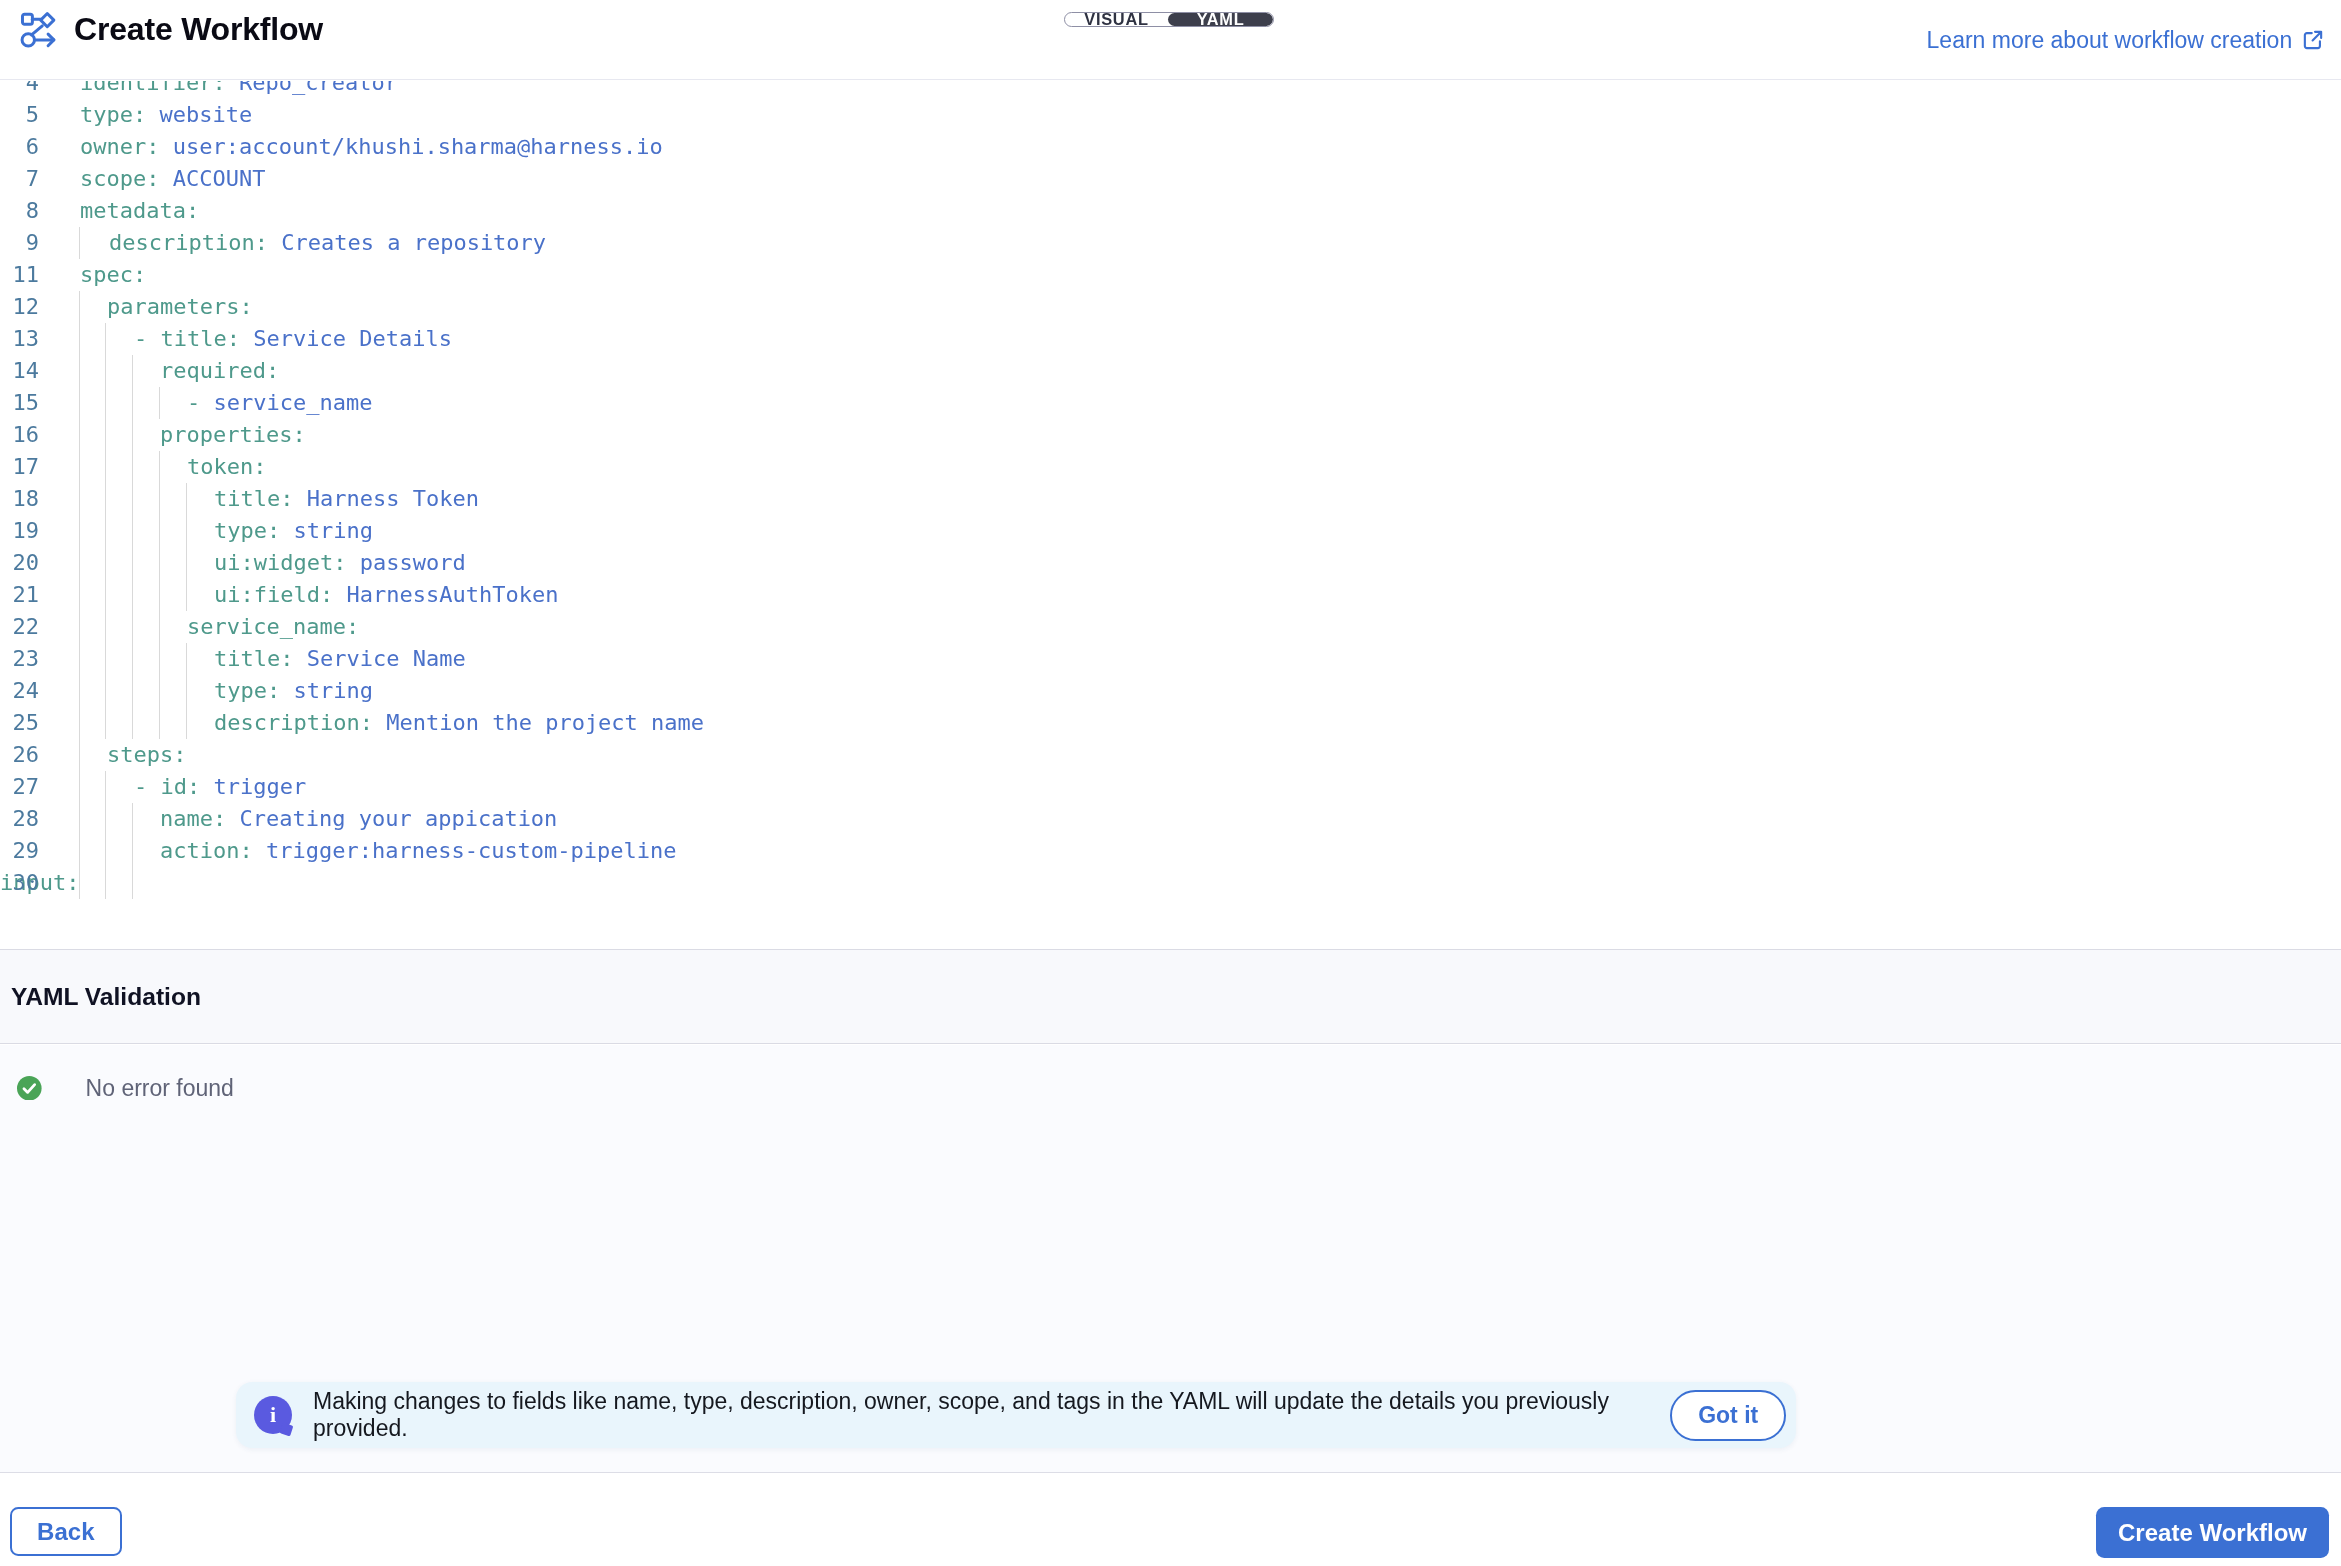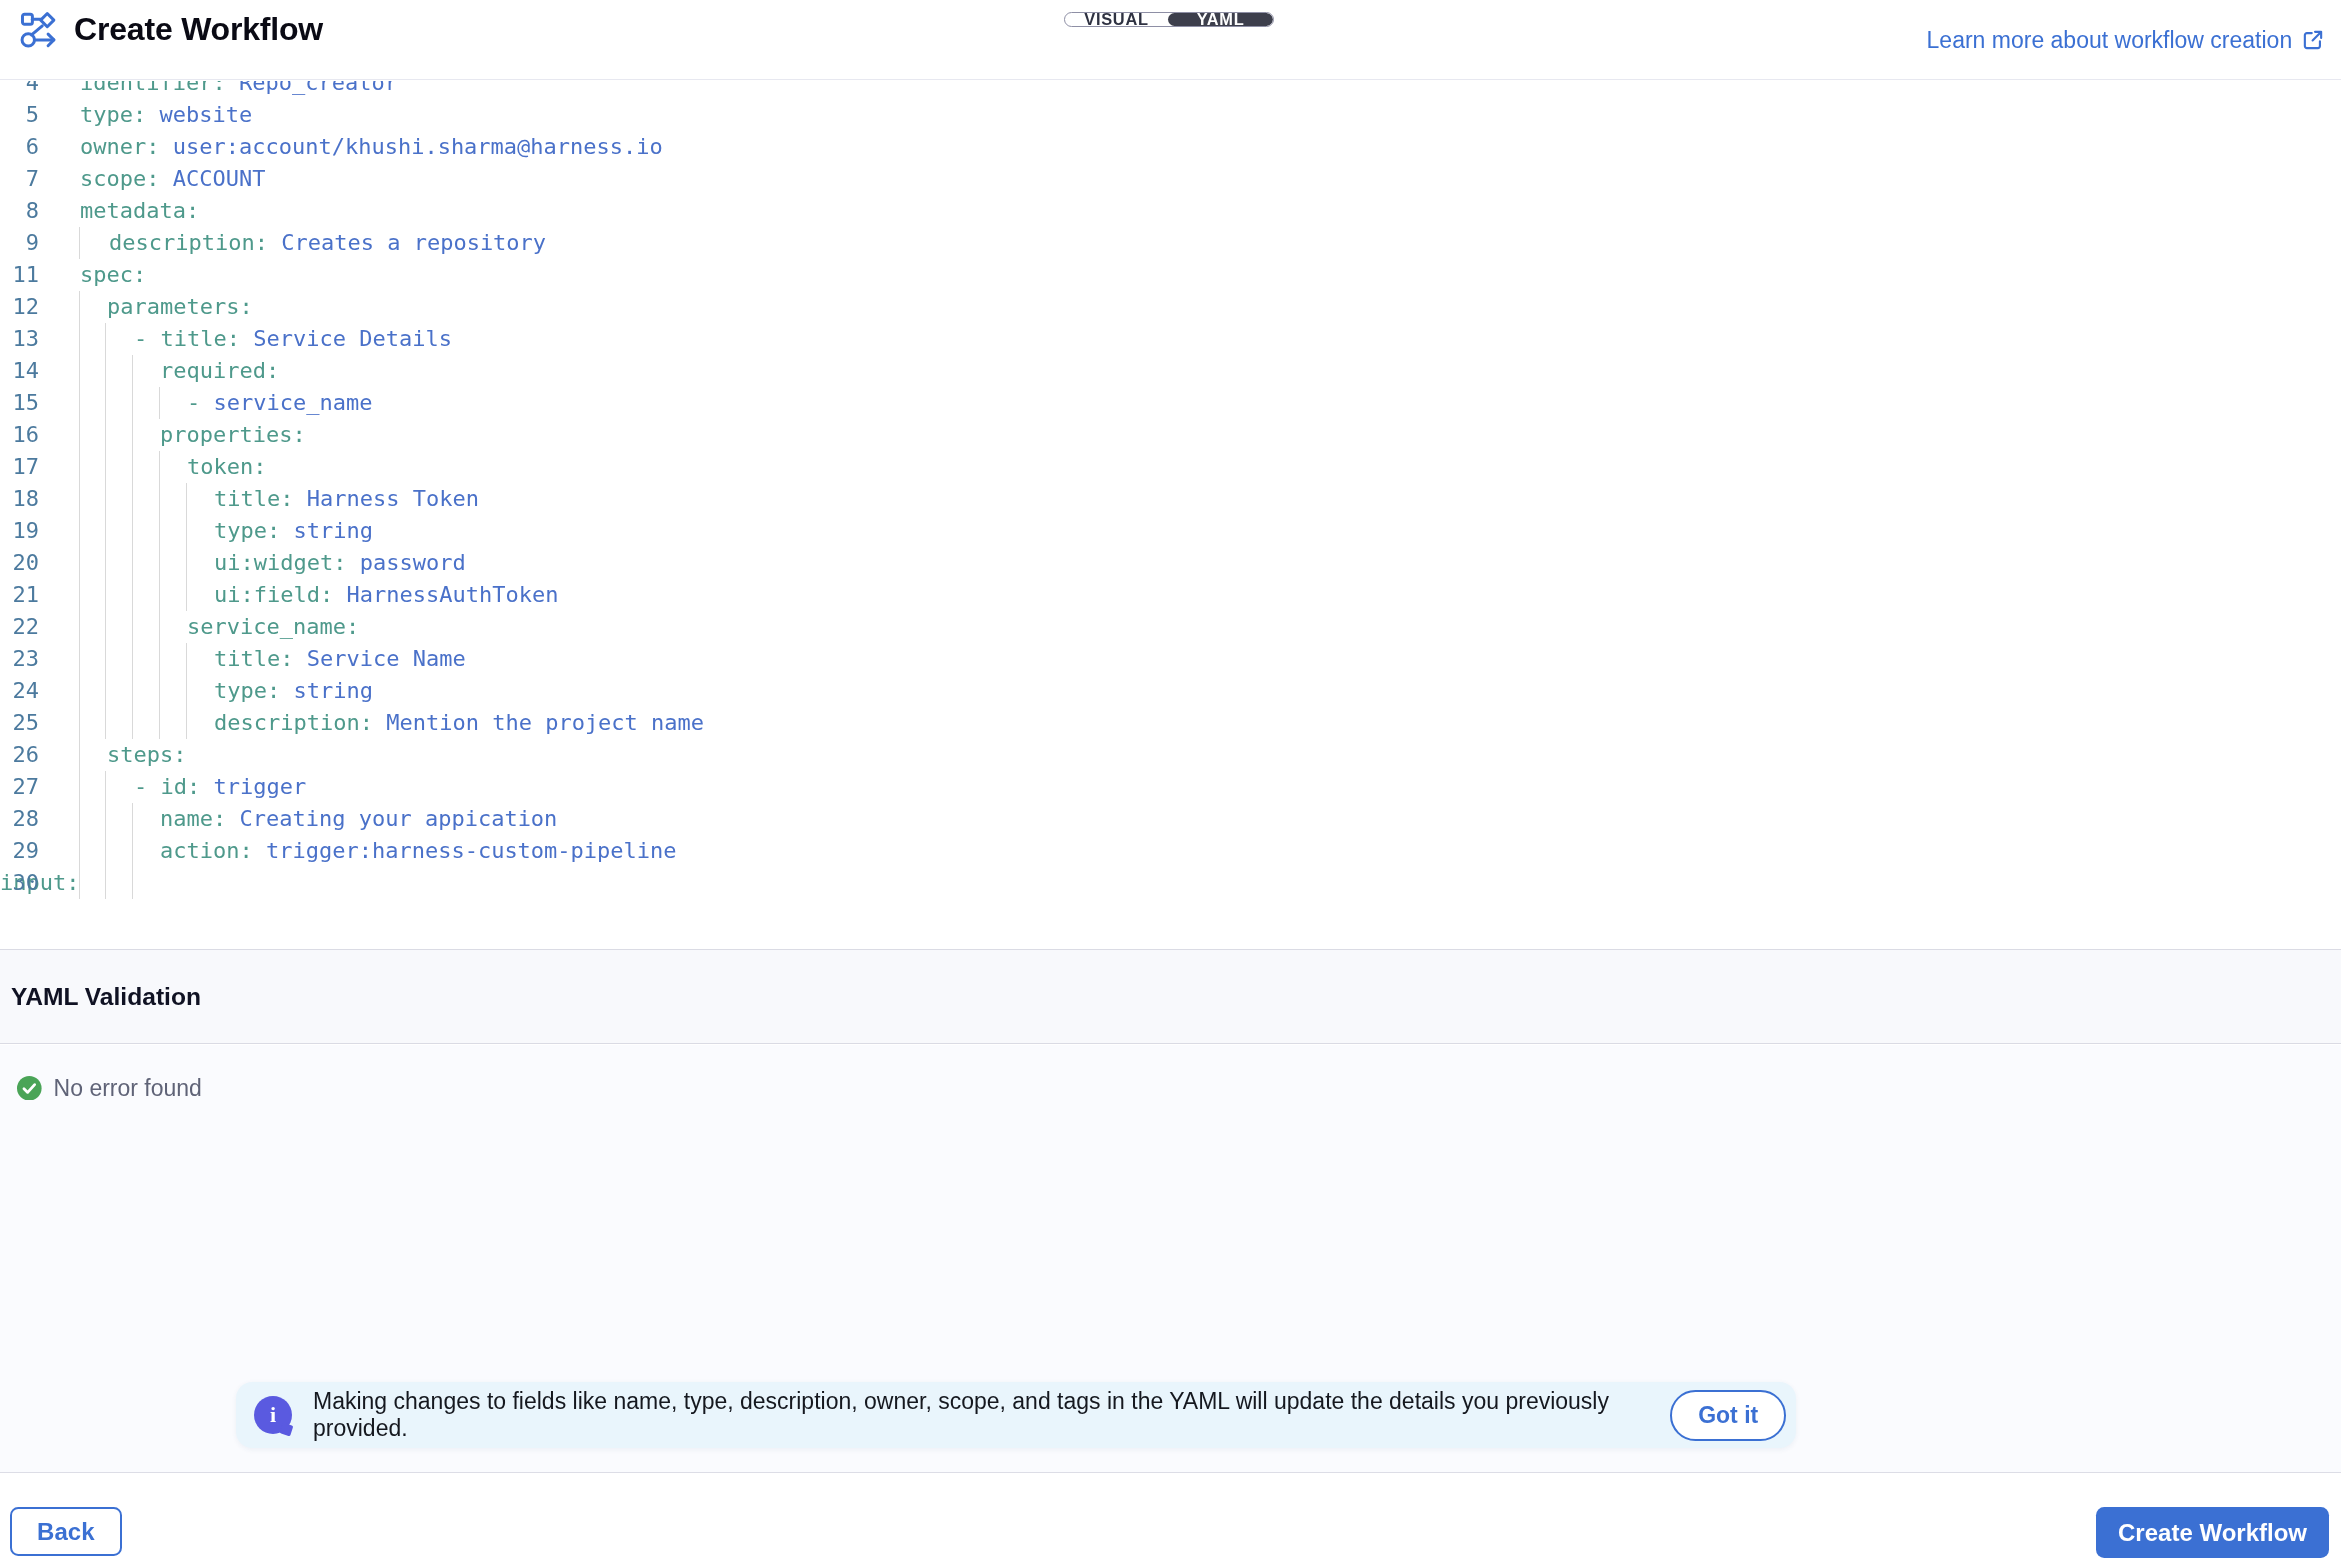--- a/index.html
+++ b/index.html
@@ -55,21 +55,21 @@
   .tok-dash{color:var(--key);}
   .tok-val{color:var(--val);}
 
   
   .validation-band{position:absolute;left:0;top:949px;width:100%;height:95px;
     background:var(--band-bg);border-top:0.8px solid #dadbe4;border-bottom:0.8px solid #dadbe4;
     display:flex;align-items:center;padding-left:11px;}
   .validation-heading{font-size:24.6px;font-weight:700;color:#101223;}
   .status-section{position:absolute;left:0;top:1045px;width:100%;height:427px;
     background:var(--section-bg);}
-  .status-row{display:flex;align-items:center;gap:12px;margin:29.5px 0 0 17px;}
+  .status-row{display:flex;align-items:center;gap:44px;margin:29.5px 0 0 17px;}
   .check-icon{width:24.6px;height:24.6px;display:block;}
   .status-text{font-size:23px;color:var(--text-gray);}
 
   
   .banner{position:absolute;left:236px;top:337px;width:1560px;height:66px;
     background:var(--banner-bg);border-radius:16.4px;display:flex;align-items:center;
     padding:0 9.8px 0 18px;box-shadow:0 1.6px 4.9px rgba(30,60,120,0.06);}
   .info-icon{position:relative;width:38px;height:38px;border-radius:50%;
     background:var(--indigo);flex:0 0 38px;display:flex;align-items:center;justify-content:center;
     color:#fff;font-size:22px;font-weight:700;font-family:"Liberation Serif",serif;}

